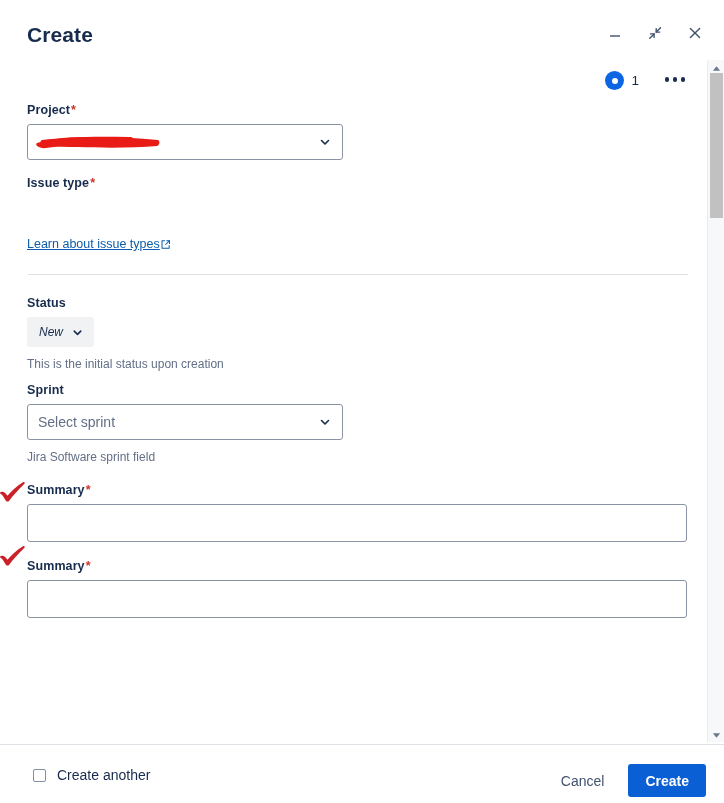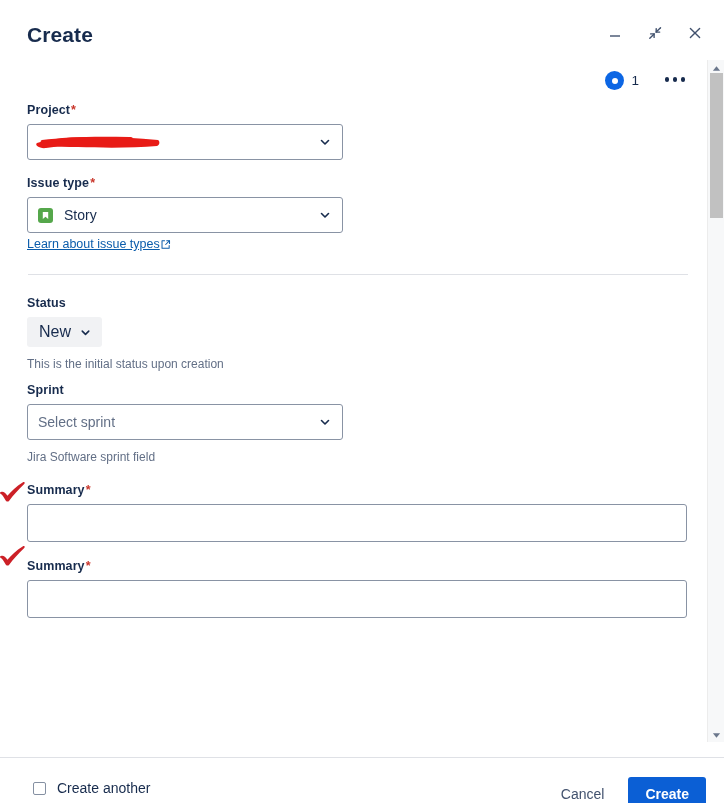--- a/index.html
+++ b/index.html
@@ -171,22 +171,23 @@
 
   .status-pill {
     display: inline-flex; align-items: center; gap: 8px;
     height: 30px;
     padding: 0 10px 0 12px;
     background: #f1f2f4;
     border: none; border-radius: 3px;
     cursor: pointer;
   }
   .status-pill .txt {
-    font-size: 16px;
-    color: #172b4d;
+    font-size: 12px;
+    color: #172b4d;
+    font-style: italic;
   }
 
   .helper {
     font-size: 12px;
     color: #626f86;
     line-height: 1.45;
     width: 320px;
   }
 
   .text-input {
@@ -230,21 +231,21 @@
     left: 2px; top: 13px;
     width: 13px; height: 145px;
     background: #c1c1c1;
     cursor: pointer;
   }
 
   
   .footer {
     position: absolute;
     left: 0; bottom: 0;
-    width: 724px; height: 46px;
+    width: 724px; height: 59px;
     background: #ffffff;
     border-top: 1px solid #dfe1e6;
   }
   .create-another {
     position: absolute;
     left: 33px; top: 22px;
     display: flex; align-items: center; gap: 11px;
     cursor: pointer;
   }
   .cb {
@@ -344,33 +345,20 @@
               <path d="M3.5 5.5 L7 9 L10.5 5.5"></path>
             </svg>
         </span>
       </div>
     </div>
 
     <div class="field" style="top:116px;">
       <label class="flabel">
         <span>Issue type</span><span class="ast">*</span>
       </label>
-      <div class="select-box">
-        <span class="type-icon">
-          <svg width="9" height="9" viewBox="0 0 10 10">
-              <path d="M2 1.2 h6 v7.6 L5 6.4 L2 8.8 Z" fill="#ffffff"></path>
-            </svg>
-        </span>
-        <span class="select-val">Story</span>
-        <span class="chev">
-          <svg width="14" height="14" viewBox="0 0 14 14" fill="none" stroke="currentColor" stroke-width="1.6" stroke-linecap="round" stroke-linejoin="round">
-              <path d="M3.5 5.5 L7 9 L10.5 5.5"></path>
-            </svg>
-        </span>
-      </div>
     </div>
 
     <div class="link-row" style="top:177px;">
       <span class="link-text">Learn about issue types</span>
       <span class="ext-icon">
         <svg width="11" height="11" viewBox="0 0 12 12" fill="none" stroke="currentColor" stroke-width="1.1" stroke-linecap="round" stroke-linejoin="round">
           <path d="M5 2 H2.2 V10 H10 V7.2"></path>
             <path d="M7.3 1.8 H10.4 V4.9"></path>
             <path d="M10.2 2 L6.2 6"></path>
         </svg>

